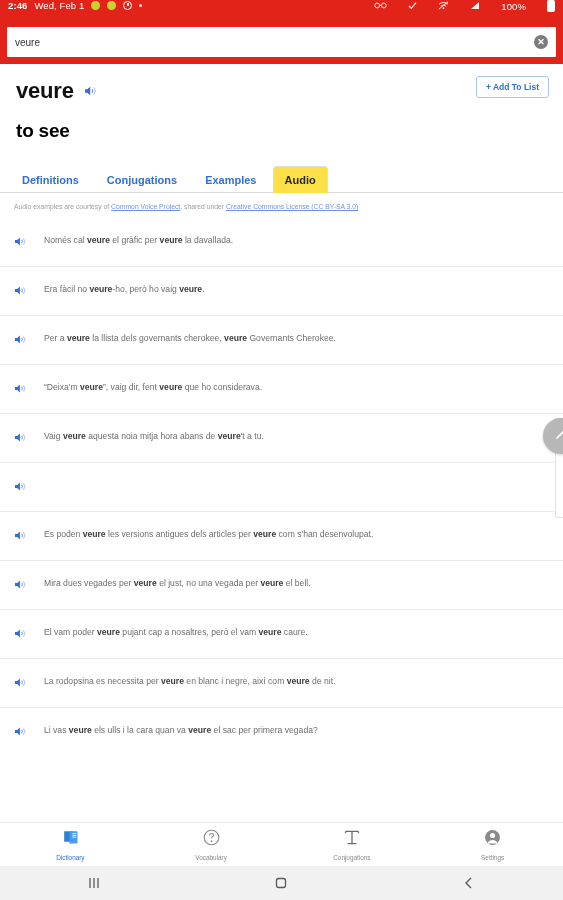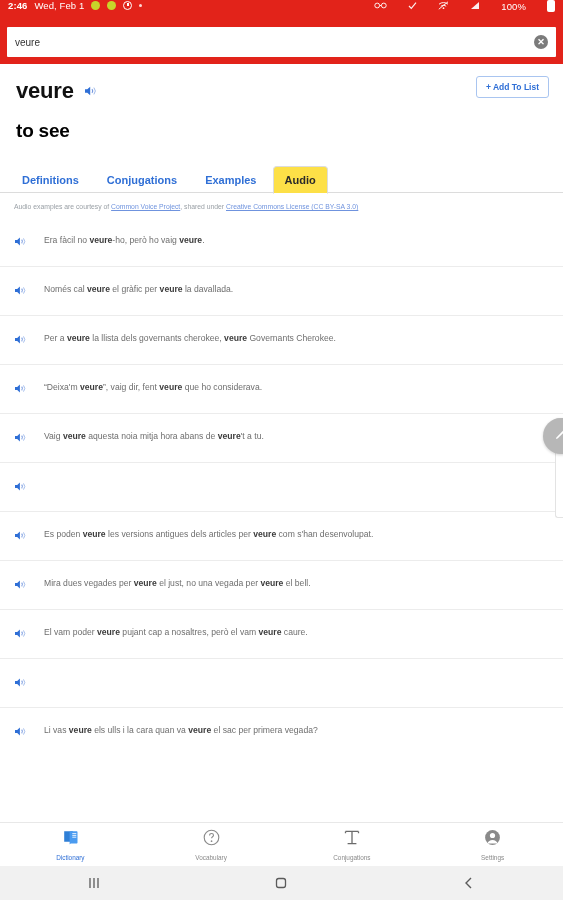--- a/index.html
+++ b/index.html
@@ -235,36 +235,36 @@
 </div>
 
 <div class="listwrap">
   <div id="exlist">
       <div class="exrow">
         <div class="spkcell"><svg width="14" height="11" viewBox="0 0 14 11">
             <path d="M1 3.9h2.2L5.9 1.5v8l-2.7-2.4H1z" fill="#2f6fd6"></path>
             <path d="M7.7 3.7a2.8 2.8 0 0 1 0 3.6" fill="none" stroke="#6f93de" stroke-width="1.05"></path>
             <path d="M9.5 2.4a4.8 4.8 0 0 1 0 6.2" fill="none" stroke="#9fb9ea" stroke-width=".95"></path>
           </svg></div>
+        <div class="extext"><span>Només cal </span><b>veure</b><span> el gràfic per </span><b>veure</b><span> la davallada.</span></div>
+      </div>
+      <div class="exrow">
+        <div class="spkcell"><svg width="14" height="11" viewBox="0 0 14 11">
+            <path d="M1 3.9h2.2L5.9 1.5v8l-2.7-2.4H1z" fill="#2f6fd6"></path>
+            <path d="M7.7 3.7a2.8 2.8 0 0 1 0 3.6" fill="none" stroke="#6f93de" stroke-width="1.05"></path>
+            <path d="M9.5 2.4a4.8 4.8 0 0 1 0 6.2" fill="none" stroke="#9fb9ea" stroke-width=".95"></path>
+          </svg></div>
         <div class="extext"><span>Era fàcil no </span><b>veure</b><span>-ho, però ho vaig </span><b>veure</b><span>.</span></div>
       </div>
       <div class="exrow">
         <div class="spkcell"><svg width="14" height="11" viewBox="0 0 14 11">
             <path d="M1 3.9h2.2L5.9 1.5v8l-2.7-2.4H1z" fill="#2f6fd6"></path>
             <path d="M7.7 3.7a2.8 2.8 0 0 1 0 3.6" fill="none" stroke="#6f93de" stroke-width="1.05"></path>
             <path d="M9.5 2.4a4.8 4.8 0 0 1 0 6.2" fill="none" stroke="#9fb9ea" stroke-width=".95"></path>
           </svg></div>
-        <div class="extext"><span>Només cal </span><b>veure</b><span> el gràfic per </span><b>veure</b><span> la davallada.</span></div>
-      </div>
-      <div class="exrow">
-        <div class="spkcell"><svg width="14" height="11" viewBox="0 0 14 11">
-            <path d="M1 3.9h2.2L5.9 1.5v8l-2.7-2.4H1z" fill="#2f6fd6"></path>
-            <path d="M7.7 3.7a2.8 2.8 0 0 1 0 3.6" fill="none" stroke="#6f93de" stroke-width="1.05"></path>
-            <path d="M9.5 2.4a4.8 4.8 0 0 1 0 6.2" fill="none" stroke="#9fb9ea" stroke-width=".95"></path>
-          </svg></div>
         <div class="extext"><span>Per a </span><b>veure</b><span> la llista dels governants cherokee, </span><b>veure</b><span> Governants Cherokee.</span></div>
       </div>
       <div class="exrow">
         <div class="spkcell"><svg width="14" height="11" viewBox="0 0 14 11">
             <path d="M1 3.9h2.2L5.9 1.5v8l-2.7-2.4H1z" fill="#2f6fd6"></path>
             <path d="M7.7 3.7a2.8 2.8 0 0 1 0 3.6" fill="none" stroke="#6f93de" stroke-width="1.05"></path>
             <path d="M9.5 2.4a4.8 4.8 0 0 1 0 6.2" fill="none" stroke="#9fb9ea" stroke-width=".95"></path>
           </svg></div>
         <div class="extext"><span>“Deixa'm </span><b>veure</b><span>”, vaig dir, fent </span><b>veure</b><span> que ho considerava.</span></div>
       </div>
@@ -306,20 +306,21 @@
             <path d="M9.5 2.4a4.8 4.8 0 0 1 0 6.2" fill="none" stroke="#9fb9ea" stroke-width=".95"></path>
           </svg></div>
         <div class="extext"><span>El vam poder </span><b>veure</b><span> pujant cap a nosaltres, però el vam </span><b>veure</b><span> caure.</span></div>
       </div>
       <div class="exrow">
         <div class="spkcell"><svg width="14" height="11" viewBox="0 0 14 11">
             <path d="M1 3.9h2.2L5.9 1.5v8l-2.7-2.4H1z" fill="#2f6fd6"></path>
             <path d="M7.7 3.7a2.8 2.8 0 0 1 0 3.6" fill="none" stroke="#6f93de" stroke-width="1.05"></path>
             <path d="M9.5 2.4a4.8 4.8 0 0 1 0 6.2" fill="none" stroke="#9fb9ea" stroke-width=".95"></path>
           </svg></div>
+        <div class="extext"><span>La rodopsina es necessita per </span><b>veure</b><span> en blanc i negre, així com </span><b>veure</b><span> de nit.</span></div>
       </div>
       <div class="exrow">
         <div class="spkcell"><svg width="14" height="11" viewBox="0 0 14 11">
             <path d="M1 3.9h2.2L5.9 1.5v8l-2.7-2.4H1z" fill="#2f6fd6"></path>
             <path d="M7.7 3.7a2.8 2.8 0 0 1 0 3.6" fill="none" stroke="#6f93de" stroke-width="1.05"></path>
             <path d="M9.5 2.4a4.8 4.8 0 0 1 0 6.2" fill="none" stroke="#9fb9ea" stroke-width=".95"></path>
           </svg></div>
         <div class="extext"><span>Li vas </span><b>veure</b><span> els ulls i la cara quan va </span><b>veure</b><span> el sac per primera vegada?</span></div>
       </div>
     </div>

